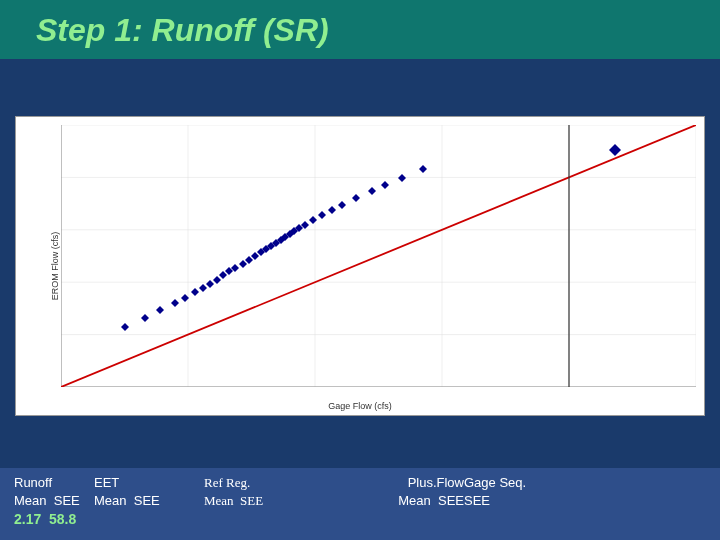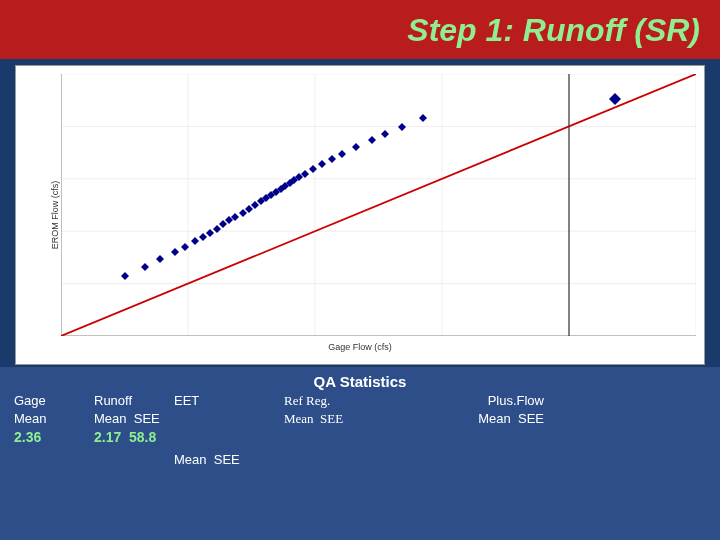--- a/index.html
+++ b/index.html
@@ -13,23 +13,23 @@
 
     #app {
       width: 720px;
       height: 540px;
       display: flex;
       flex-direction: column;
       background: #1a3a6b;
     }
 
     .header {
-      background: #b91c1c;
+      background: #0f766e;
       padding: 12px 20px 10px 36px;
-      text-align: right;
+      text-align: left;
     }
 
     .header h1 {
       color: #90ee90;
       font-size: 32px;
       font-weight: bold;
       font-style: italic;
     }
 
     .chart-area {
@@ -54,21 +54,21 @@
       left: 5px;
       top: 50%;
       transform: translateY(-50%) rotate(-90deg);
       font-size: 9px;
       color: #333;
       white-space: nowrap;
     }
 
     .x-axis-label {
       position: absolute;
-      bottom: 12px;
+      bottom: 4px;
       left: 50%;
       transform: translateX(-50%);
       font-size: 9px;
       color: #333;
       margin-top: 40px;
     }
 
     .stats-bar {
       background: #2e4e8a;
       padding: 6px 14px 10px 14px;
@@ -93,21 +93,20 @@
 
     .stats-col {
       display: flex;
       flex-direction: column;
       align-items: flex-start;
       min-width: 80px;
     }
 
     .stats-col.eet-col {
       min-width: 110px;
-      gap: 41px;
     }
     .stats-col.refreg-col {
       min-width: 130px;
       font-family: Liberation Serif, serif;
     }
     .stats-col.plusflow-col {
       min-width: 130px;
       align-items: flex-end;
     }
     .stats-col.gageseq-col {
@@ -235,28 +234,22 @@
         <polygon points="320,60 324,56 328,60 324,64" fill="#00008b"></polygon>
         <polygon points="337,53 341,49 345,53 341,57" fill="#00008b"></polygon>
         <polygon points="358,44 362,40 366,44 362,48" fill="#00008b"></polygon>
 
         <polygon points="548,25 554,19 560,25 554,31" fill="#00008b"></polygon>
       </svg>
     </div>
   </div>
 
   <div class="stats-bar">
-    <div class="stats-title">QA Statistics</div>
     <div class="stats-row">
 
-      <div class="stats-col">
-        <span class="stats-label">Gage</span>
-        <span class="stats-sub">Mean</span>
-        <span class="stats-value">2.36</span>
-      </div>
 
       <div class="stats-col">
         <span class="stats-label">Runoff</span>
         <span class="stats-sub">Mean&nbsp; SEE</span>
         <span class="stats-value">2.17&nbsp; 58.8</span>
       </div>
 
       <div class="stats-col eet-col">
         <span class="stats-label">EET</span>
         <span class="stats-sub">Mean&nbsp; SEE</span>
@@ -268,16 +261,21 @@
         <span class="stats-sub">Mean&nbsp; SEE</span>
         <span class="stats-value">&nbsp;</span>
       </div>
 
       <div class="stats-col plusflow-col">
         <span class="stats-label">Plus.Flow</span>
         <span class="stats-sub">Mean&nbsp; SEE</span>
         <span class="stats-value">&nbsp;</span>
       </div>
 
+      <div class="stats-col gageseq-col">
+        <span class="stats-label">Gage Seq.</span>
+        <span class="stats-sub">SEE</span>
+        <span class="stats-value">&nbsp;</span>
+      </div>
 
     </div>
   </div>
 </div>
 
 </body></html>

